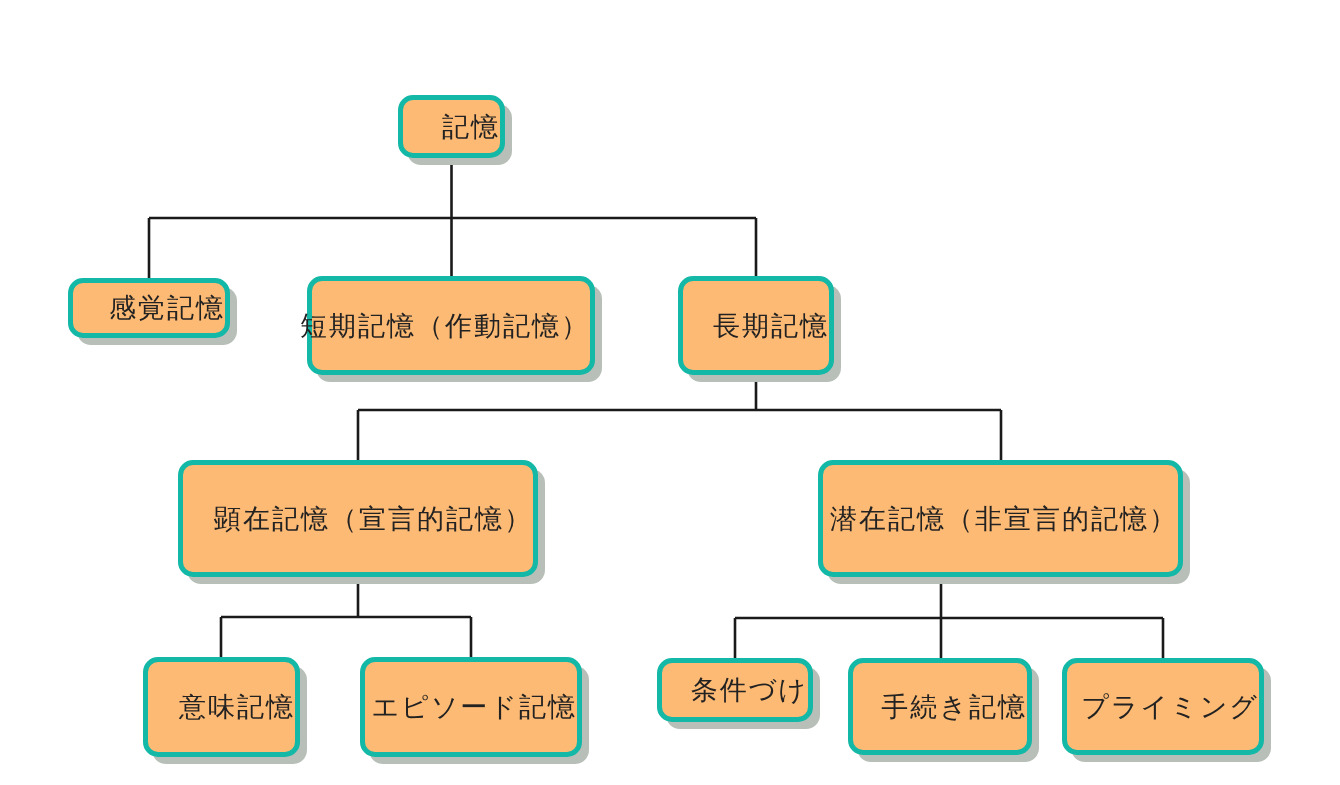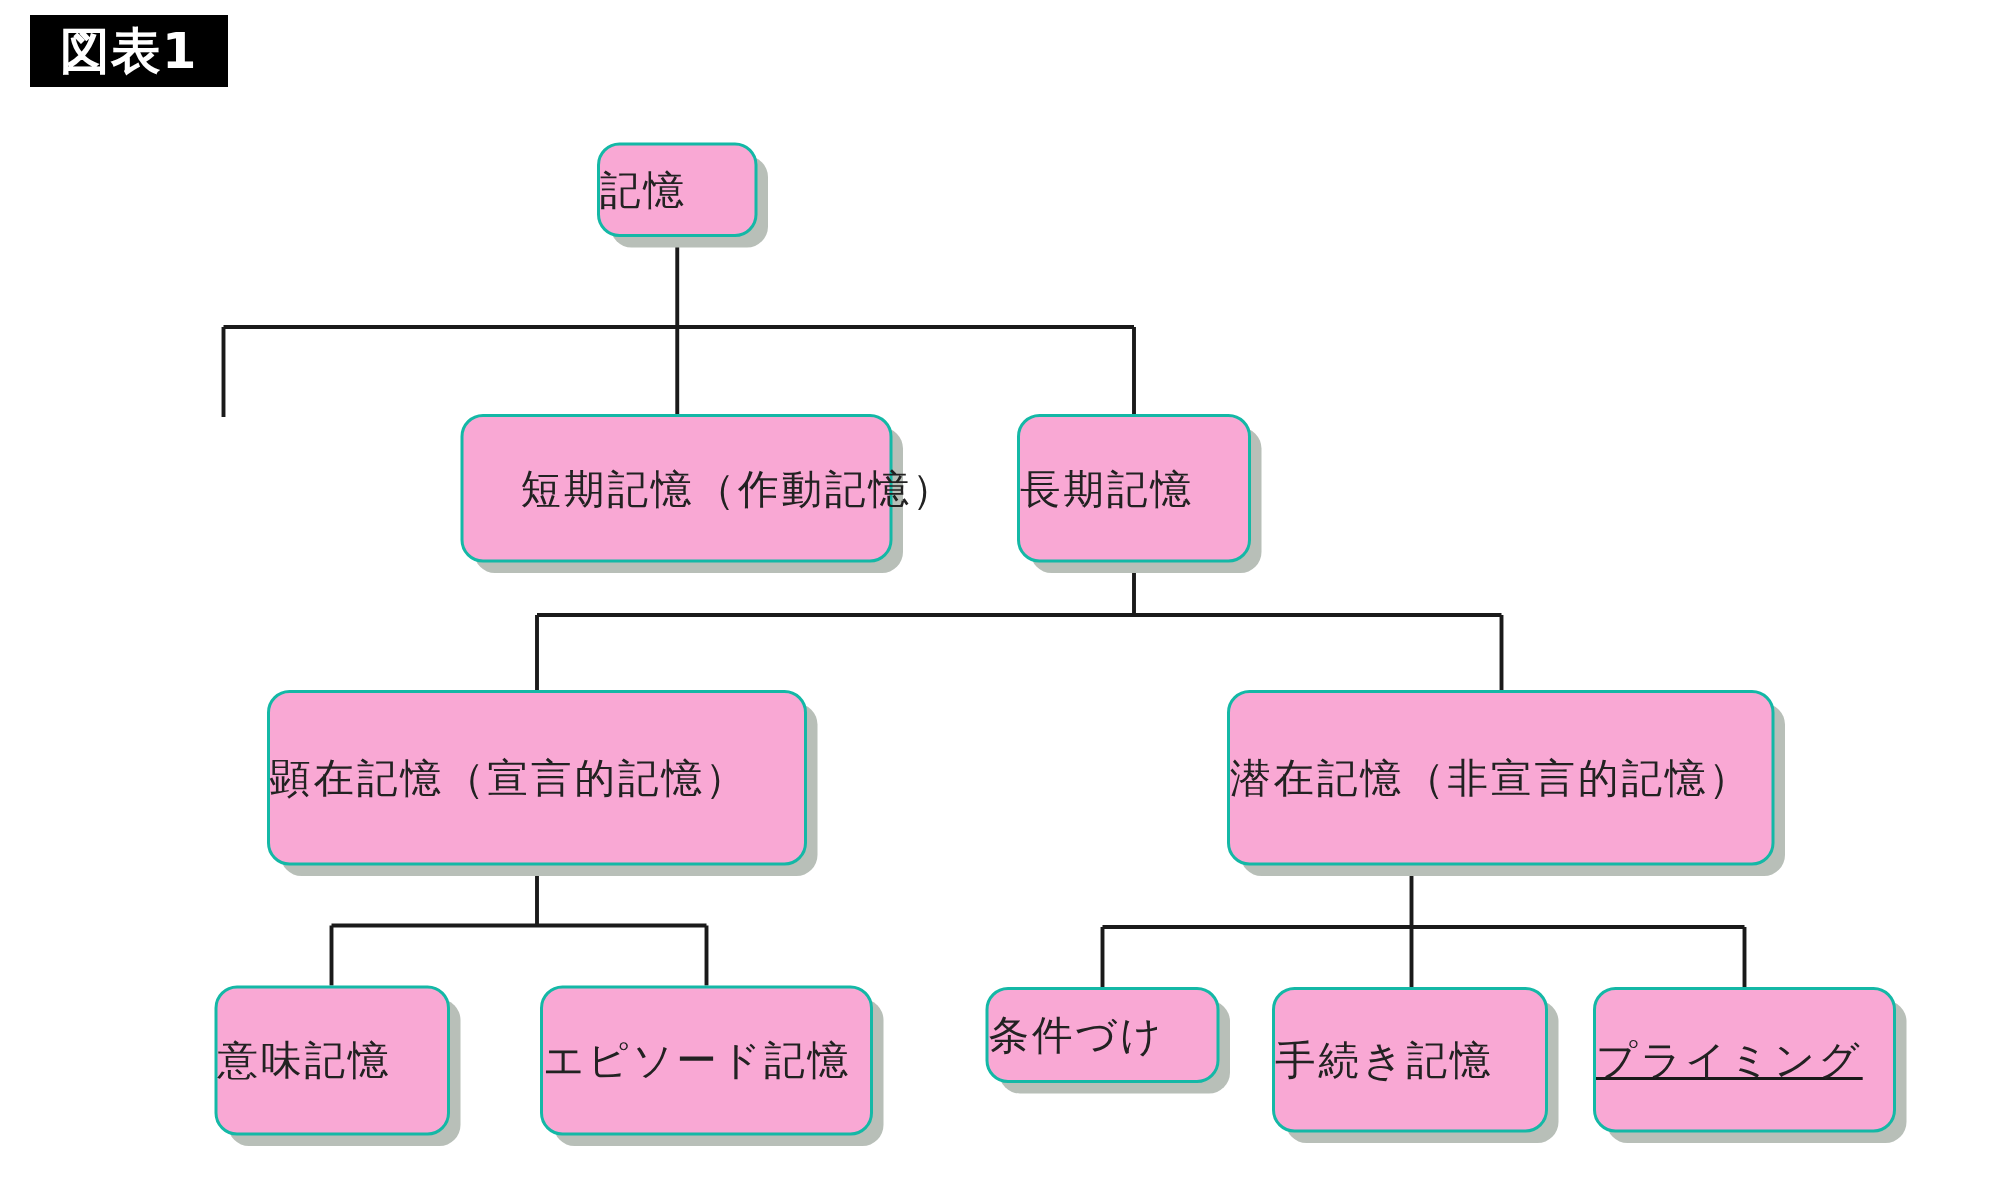--- a/index.html
+++ b/index.html
@@ -59,55 +59,54 @@
   .edges-svg path {
     stroke: #1a1a1a;
     stroke-width: 2.6;
     fill: none;
   }
 
   
   .node {
     position: absolute;
     box-sizing: border-box;
-    background: #f9a8d4;
-    border: 2px solid #14b8a6;
+    background: #fdba74;
+    border: 5px solid #14b8a6;
     border-radius: 15px;
     box-shadow: 8px 8px 0 -1px #b8bfb8;
     display: flex;
     align-items: center;
-    justify-content: flex-start;
+    justify-content: flex-end;
     text-align: center;
   }
   .node span {
     font-size: 27px;
     letter-spacing: 2px;
     color: #222222;
     white-space: nowrap;
   }
 
   .n-memory       { left: 398px; top:  95px; width: 107px; height:  63px; }
   .n-sensory      { left:  68px; top: 278px; width: 162px; height:  60px; }
   .n-short-term   { left: 307px; top: 276px; width: 288px; height:  99px; padding-left: 38px; }
   .n-long-term    { left: 678px; top: 276px; width: 156px; height:  99px; }
   .n-explicit     { left: 178px; top: 460px; width: 360px; height: 117px; }
   .n-implicit     { left: 818px; top: 460px; width: 365px; height: 117px; }
   .n-semantic     { left: 143px; top: 657px; width: 157px; height: 100px; }
   .n-episodic     { left: 360px; top: 657px; width: 222px; height: 100px; }
   .n-conditioning { left: 657px; top: 658px; width: 156px; height:  64px; }
   .n-procedural   { left: 848px; top: 658px; width: 184px; height:  97px; }
-  .n-priming      { left: 1062px; top: 658px; width: 202px; height:  97px; text-decoration: underline; }
+  .n-priming      { left: 1062px; top: 658px; width: 202px; height:  97px; }
 </style>
 </head>
 <body>
 
 <div class="canvas">
 
   <div class="header">
-    <div class="badge">図表1</div>
   </div>
 
   <svg class="edges-svg" viewBox="0 0 1340 785" xmlns="http://www.w3.org/2000/svg">
     <path d="M451.5,158 V276"></path>
     <path d="M149,218 H756"></path>
     <path d="M149,218 V278"></path>
     <path d="M756,218 V276"></path>
     <path d="M756,375 V410"></path>
     <path d="M358,410 H1001"></path>
     <path d="M358,410 V460"></path>
@@ -119,20 +118,23 @@
     <path d="M941,577 V658"></path>
     <path d="M735,618 H1163"></path>
     <path d="M735,618 V658"></path>
     <path d="M1163,618 V658"></path>
   </svg>
 
   <div class="node n-memory">
     <span>記憶</span>
   </div>
 
+  <div class="node n-sensory">
+    <span>感覚記憶</span>
+  </div>
 
   <div class="node n-short-term">
     <span>短期記憶（作動記憶）</span>
   </div>
 
   <div class="node n-long-term">
     <span>長期記憶</span>
   </div>
 
   <div class="node n-explicit">

